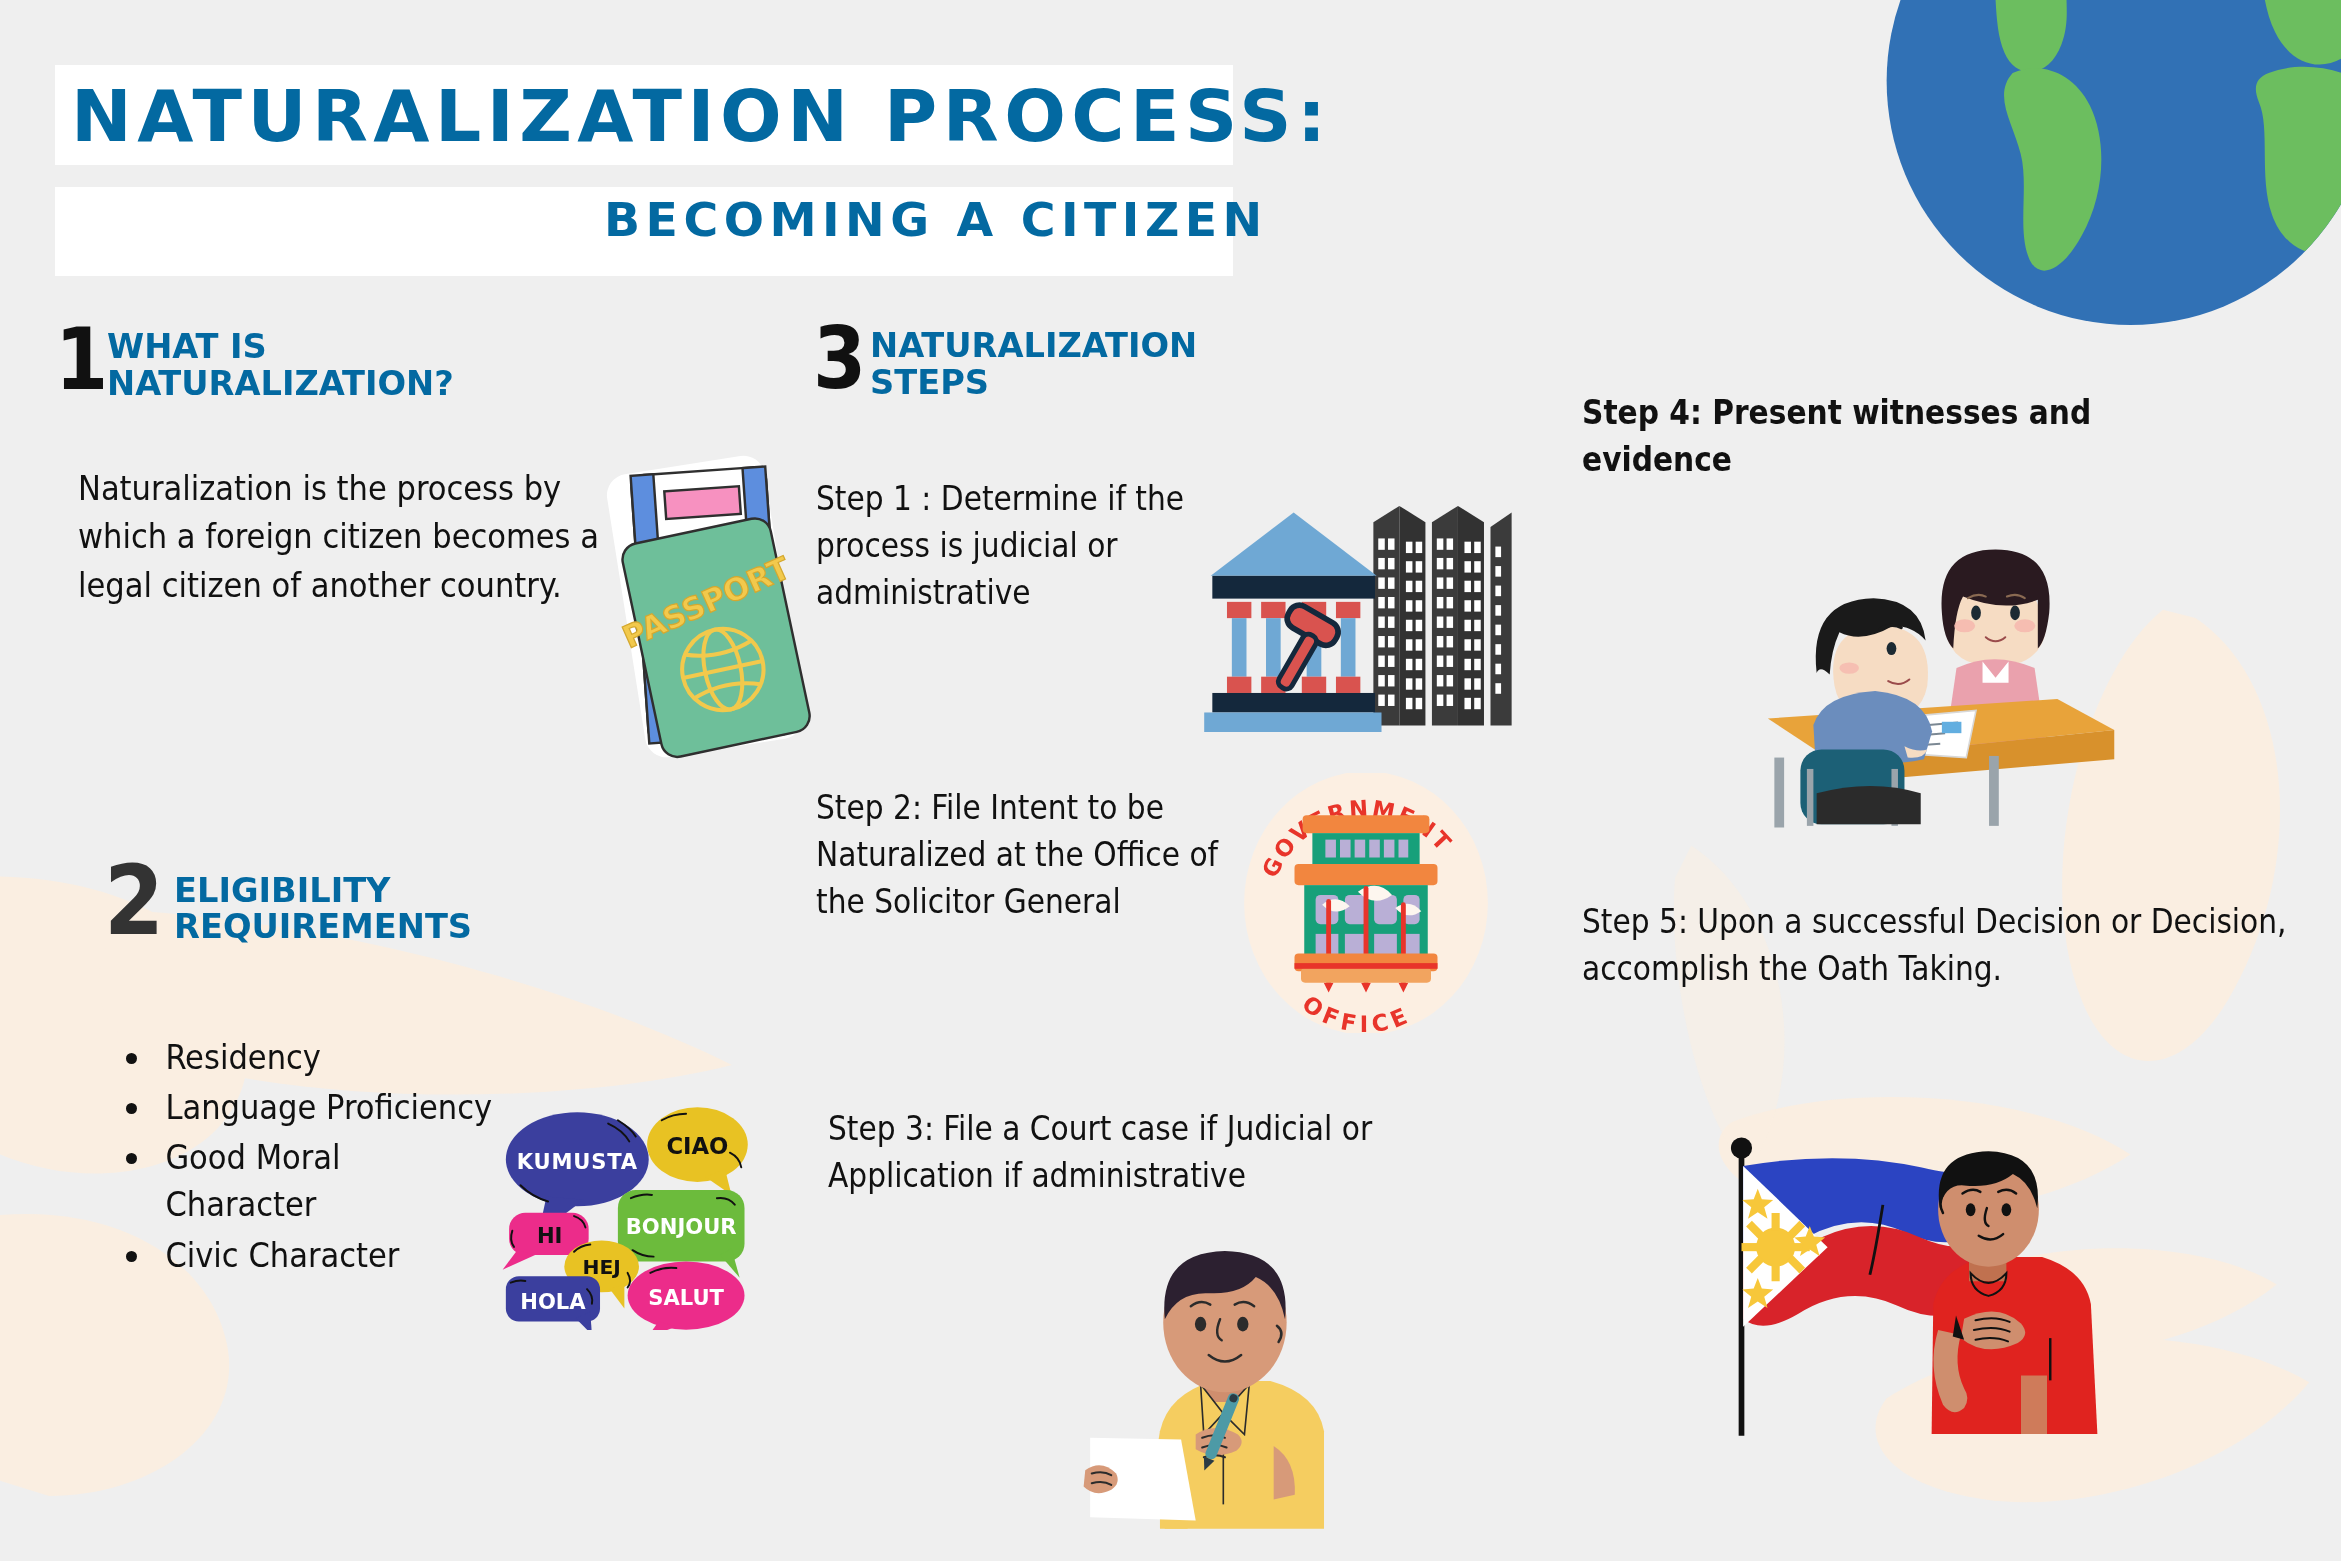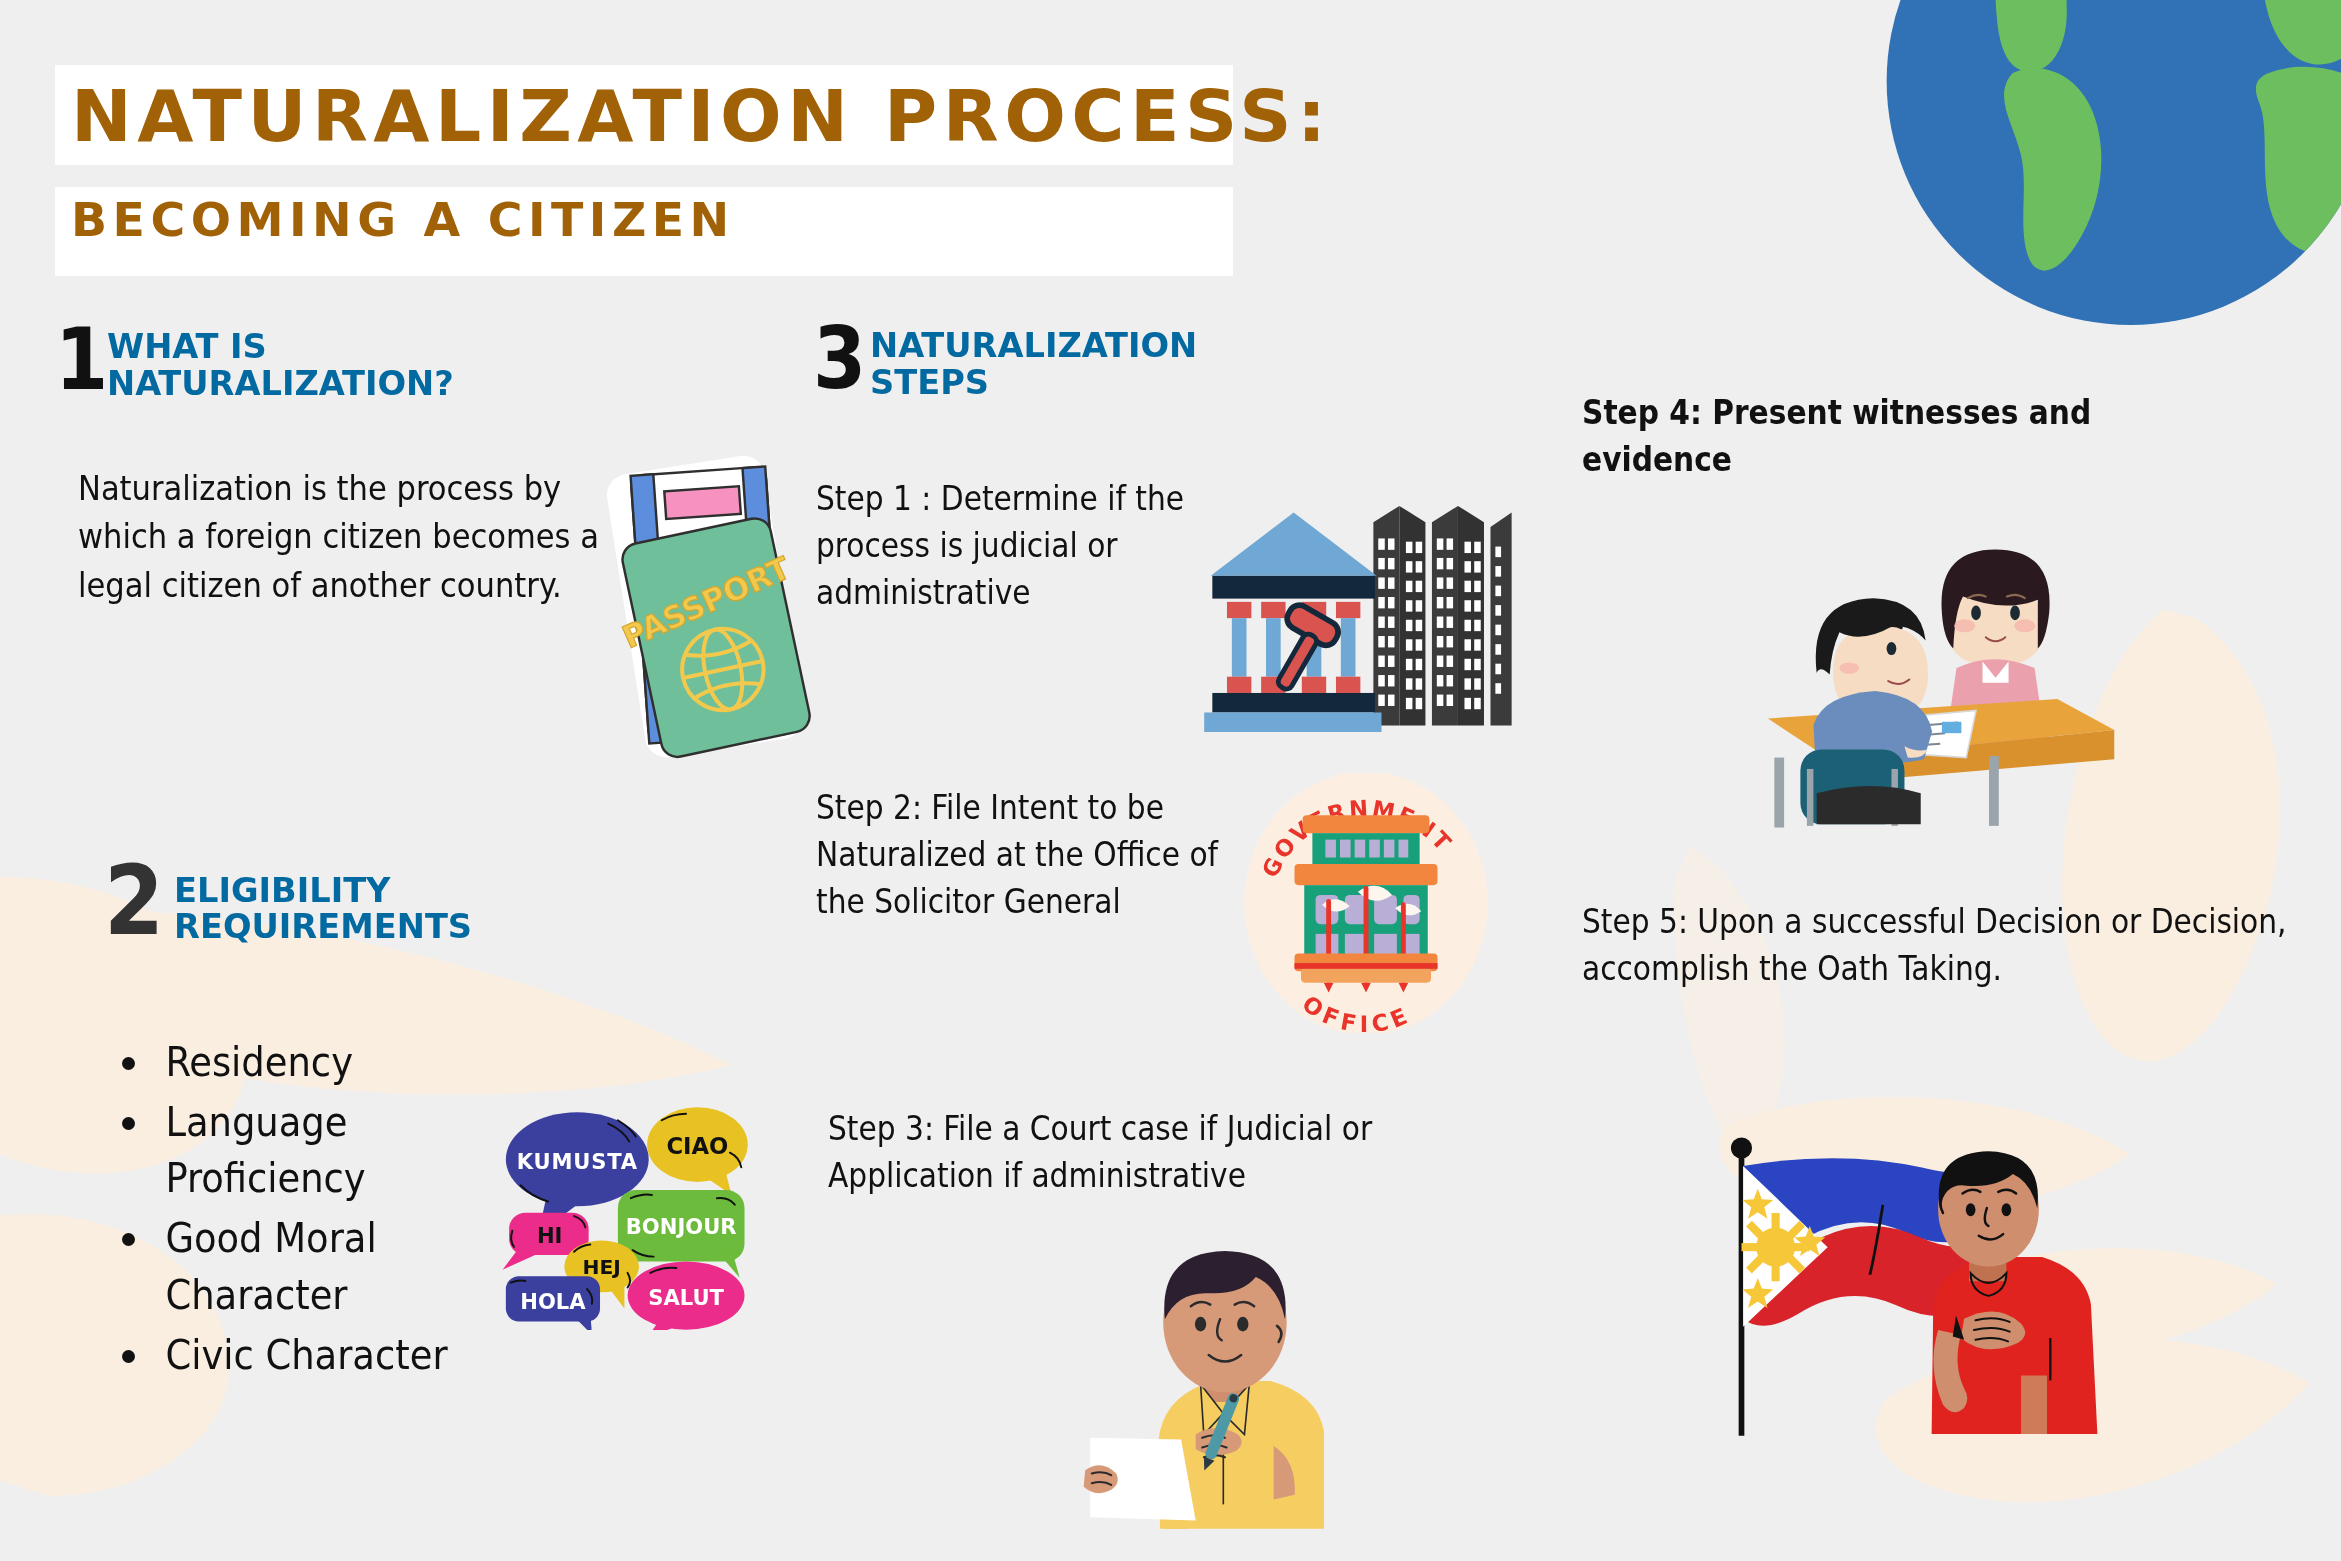--- a/index.html
+++ b/index.html
@@ -15,26 +15,27 @@
   
   .bg-layer{position:absolute;inset:0;z-index:0;pointer-events:none;}
 
   
   .globe{position:absolute;z-index:1;}
 
   
   .title-wrap{position:absolute;left:55px;top:65px;z-index:5;}
   .title-band{
     background:#ffffff;display:block;
-    color:#a16207;
+    color:#0369a1;
     font-family:"DejaVu Sans Condensed","Liberation Sans Narrow","Liberation Sans",sans-serif;
     font-weight:bold;
     letter-spacing:4.9px;
     white-space:nowrap;
     transform-origin:left top;
+    text-align:right;
   }
   .title-band.l1{font-size:72px;line-height:1.0;padding:14.6px 36px 13px 16.3px;}
   .title-band.l2{font-size:47px;line-height:1.0;padding:9.8px 36px 33px 16.3px;margin-top:22px;}
   .title-inner{display:inline-block;transform:scaleX(1.12);transform-origin:left center;}
 
   
   .sec-head{position:absolute;display:flex;align-items:flex-start;z-index:5;}
   .sec-num{
     font-family:"DejaVu Sans Condensed","Liberation Sans Narrow","Liberation Sans",sans-serif;
     font-weight:bold;font-size:85px;line-height:0.82;color:#111;
@@ -55,21 +56,21 @@
     font-size:34px;line-height:1.42;color:#111;
   }
   .step-text{
     position:absolute;z-index:5;
     font-family:"DejaVu Sans Condensed","Liberation Sans Narrow","Liberation Sans",sans-serif;
     font-size:33px;line-height:1.42;color:#111;
   }
   .req-list{
     position:absolute;z-index:5;margin:0;padding:0 0 0 50px;
     font-family:"DejaVu Sans Condensed","Liberation Sans Narrow","Liberation Sans",sans-serif;
-    font-size:41px;line-height:1.38;color:#111;list-style:disc;
+    font-size:34px;line-height:1.38;color:#111;list-style:disc;
   }
   .req-list li{margin-bottom:3.3px;padding-left:11.4px;}
 
   
   .passport{position:absolute;z-index:4;}
 
   
   .bubbles{position:absolute;z-index:4;}
 
   

